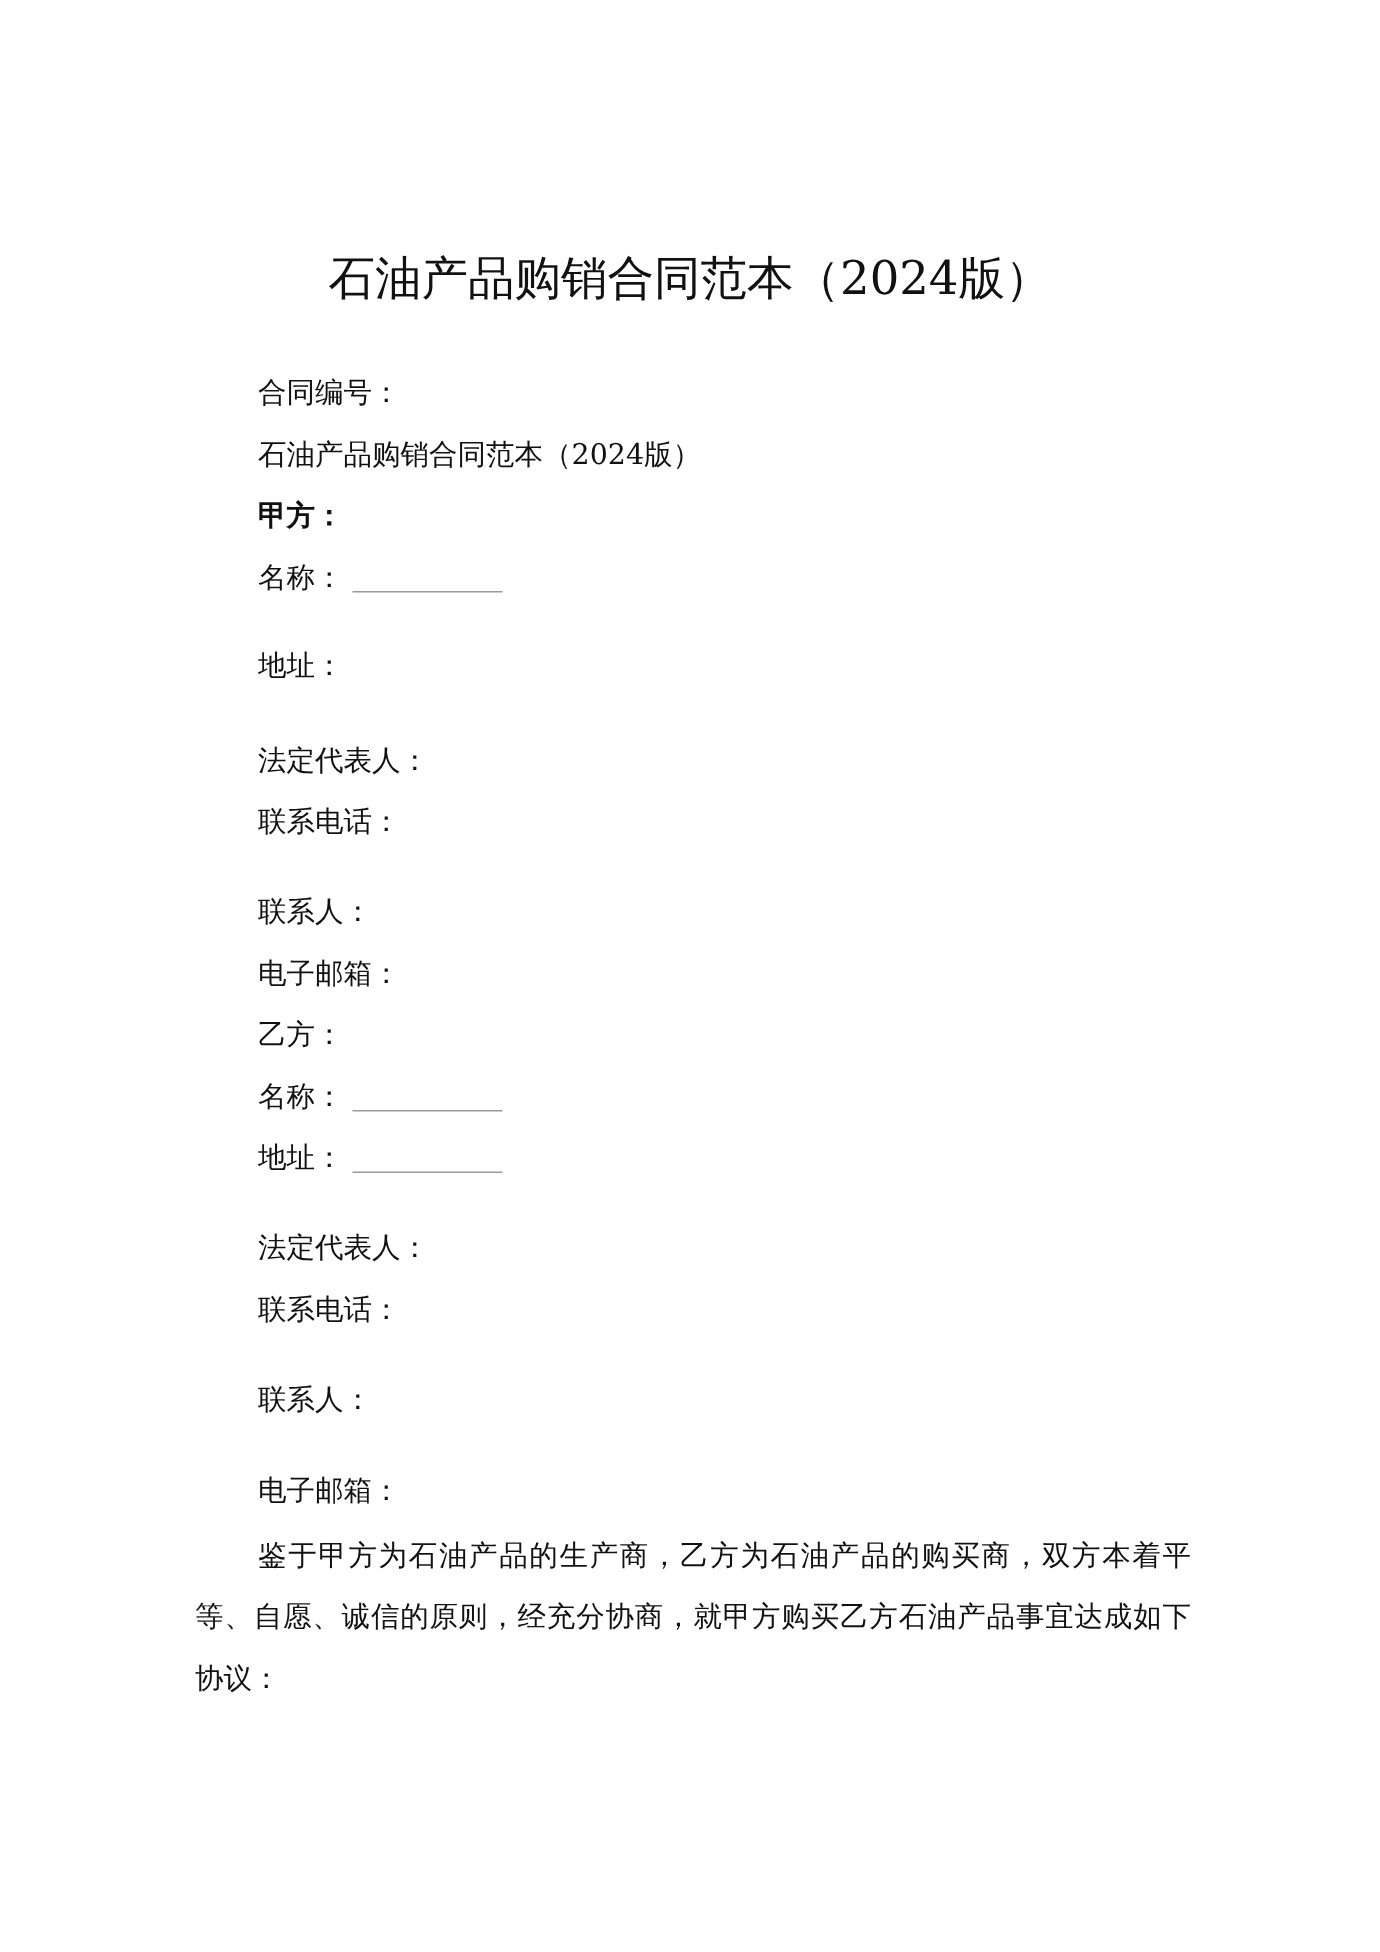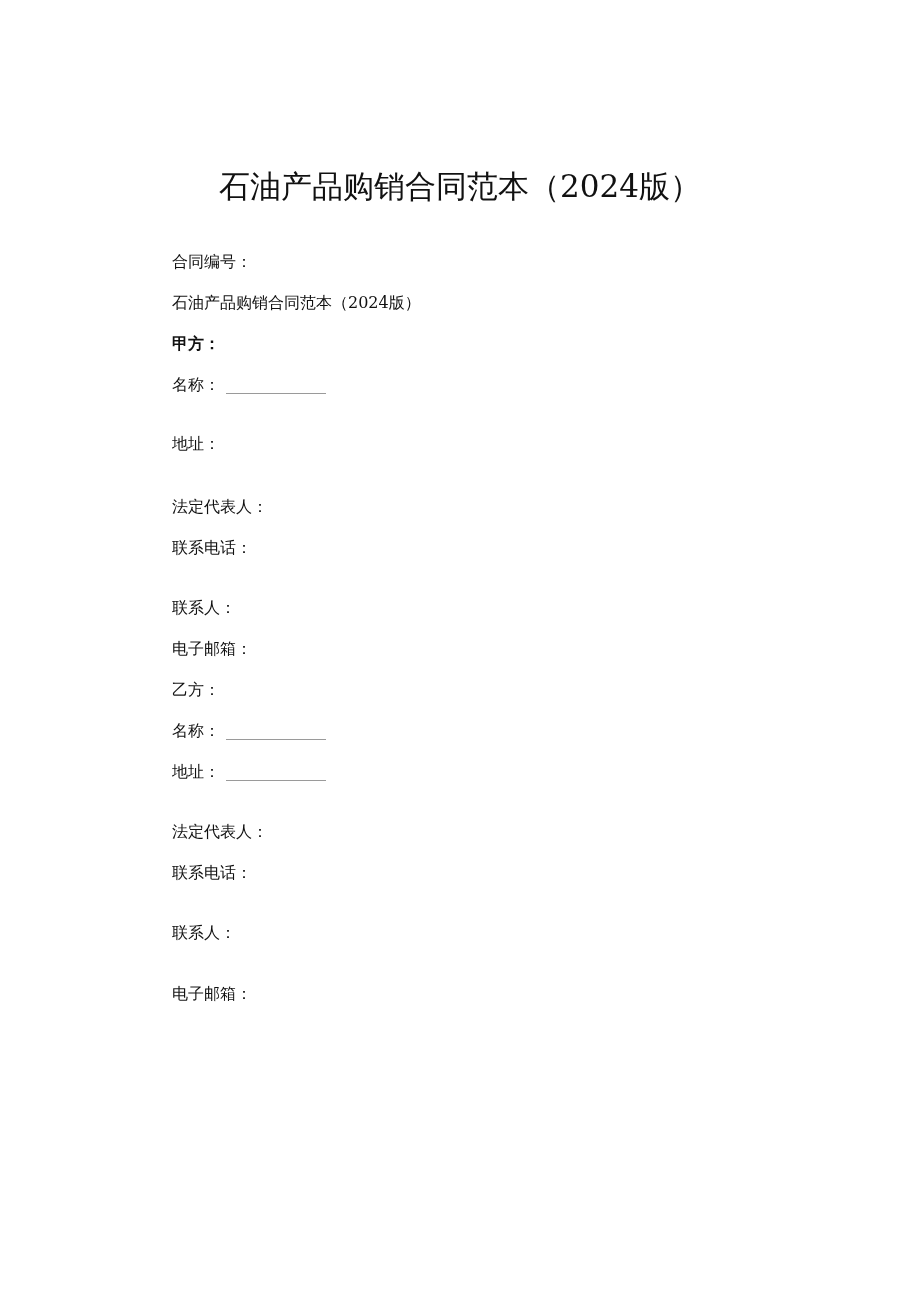--- a/index.html
+++ b/index.html
@@ -28,21 +28,21 @@
       top: 166px;
       text-align: center;
       font-size: 31px;
       line-height: 40px;
       letter-spacing: 0px;
       color: #111;
     }
     .line {
       position: absolute;
       left: 172px;
-      font-size: 16px;
+      font-size: 19px;
       line-height: 24px;
       white-space: nowrap;
       color: #111;
     }
     .blank {
       display: inline-block;
       width: 100px;
       height: 1px;
       border-bottom: 1px solid #9a9a9a;
       margin-left: 6px;
@@ -98,14 +98,15 @@
   </div>
 
   <div class="line" style="top:820px;">法定代表人：</div>
 
   <div class="line" style="top:861px;">联系电话：</div>
 
   <div class="line" style="top:921px;">联系人：</div>
 
   <div class="line" style="top:982px;">电子邮箱：</div>
 
+  <div class="para">鉴于甲方为石油产品的生产商，乙方为石油产品的购买商，双方本着平等、自愿、诚信的原则，经充分协商，就甲方购买乙方石油产品事宜达成如下协议：</div>
 
 </div>
 
 </body></html>

